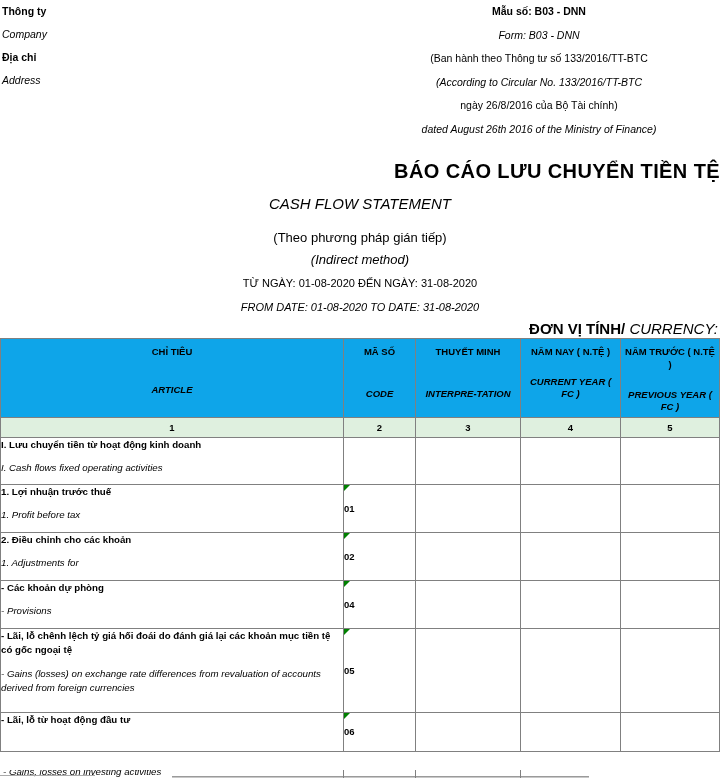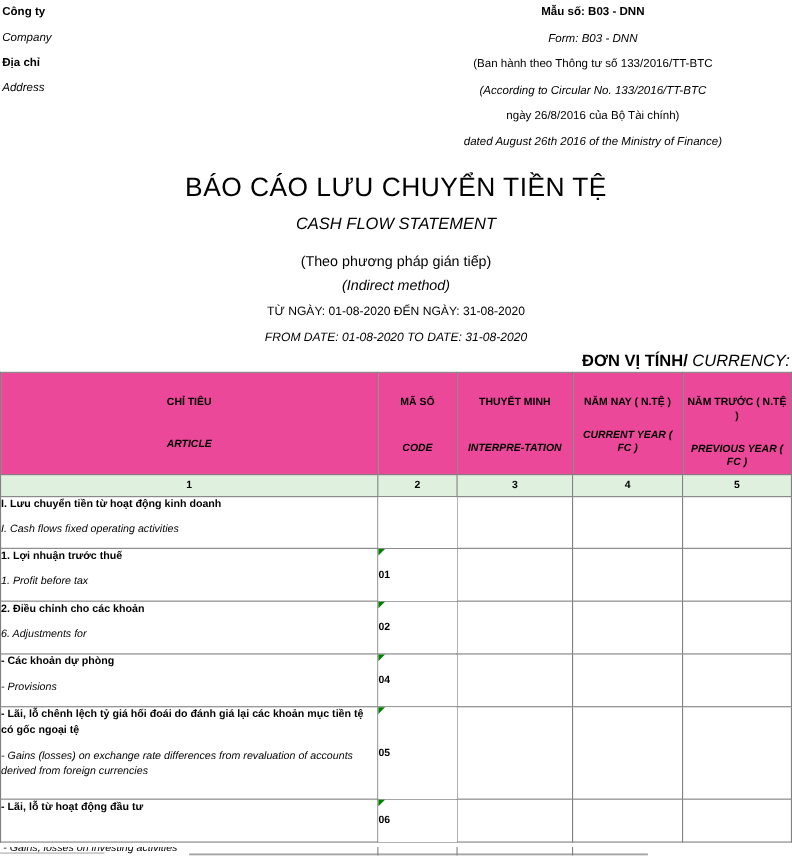--- a/index.html
+++ b/index.html
@@ -45,25 +45,26 @@
   .lh-line.bold   { font-weight: bold; }
   .lh-line.italic { font-style: italic; }
   .lh-right .lh-line { line-height: 23.5px; }
 
   
   .title-block {
     text-align: center;
     margin-top: 18px;
   }
   .doc-title {
-    font-size: 24px;
-    font-weight: normal;
+    font-size: 20px;
+    font-weight: bold;
     letter-spacing: 0.4px;
     line-height: 26px;
     margin: 0 0 10px 0;
+    text-align: right;
   }
   .doc-subtitle {
     font-size: 15px;
     font-style: italic;
     line-height: 20px;
     margin: 0 0 13px 0;
   }
   .doc-method {
     font-size: 13px;
     line-height: 22px;
@@ -107,26 +108,26 @@
   table.cf col.c-cur     { width: 100px; }
   table.cf col.c-prev    { width: 99px;  }
 
   table.cf th,
   table.cf td {
     border: 1px solid #808080;
     padding: 0;
     vertical-align: top;
   }
   thead.cf-head th {
-    background: #ec4899;
+    background: #0ea5e9;
     text-align: center;
     vertical-align: top;
     height: 71px;
     box-sizing: border-box;
-    padding: 21px 3px 4px 3px;
+    padding: 7px 3px 4px 3px;
   }
   .hd-vi {
     font-weight: bold;
     font-size: 9.5px;
     line-height: 12px;
     display: block;
   }
   .hd-en {
     font-style: italic;
     font-size: 9.5px;
@@ -236,21 +237,21 @@
   .clip-strip .vline {
     position: absolute;
     top: 0; width: 1px; height: 8px; background: #808080;
   }
 </style>
 </head>
 <body>
 
 <div class="letterhead">
   <div class="lh-left">
-    <div class="lh-line bold">Công ty</div>
+    <div class="lh-line bold">Thông ty</div>
     <div class="lh-line italic">Company</div>
     <div class="lh-line bold">Địa chỉ</div>
     <div class="lh-line italic">Address</div>
   </div>
   <div class="lh-right">
     <div class="lh-line bold">Mẫu số: B03 - DNN</div>
     <div class="lh-line italic">Form: B03 - DNN</div>
     <div class="lh-line">(Ban hành theo Thông tư số 133/2016/TT-BTC</div>
     <div class="lh-line italic">(According to Circular No. 133/2016/TT-BTC</div>
     <div class="lh-line">ngày 26/8/2016 của Bộ Tài chính)</div>
@@ -337,21 +338,21 @@
           <span class="code-val">01</span>
         </td>
         <td class="cell-blank"></td>
         <td class="cell-blank"></td>
         <td class="cell-blank"></td>
       </tr>
 
       <tr>
         <td class="cell-article">
           <span class="art-vi">2. Điều chỉnh cho các khoản</span>
-          <span class="art-en">6. Adjustments for</span>
+          <span class="art-en">1. Adjustments for</span>
         </td>
         <td class="cell-code">
           <span class="err-marker"></span>
           <span class="code-val">02</span>
         </td>
         <td class="cell-blank"></td>
         <td class="cell-blank"></td>
         <td class="cell-blank"></td>
       </tr>
 

